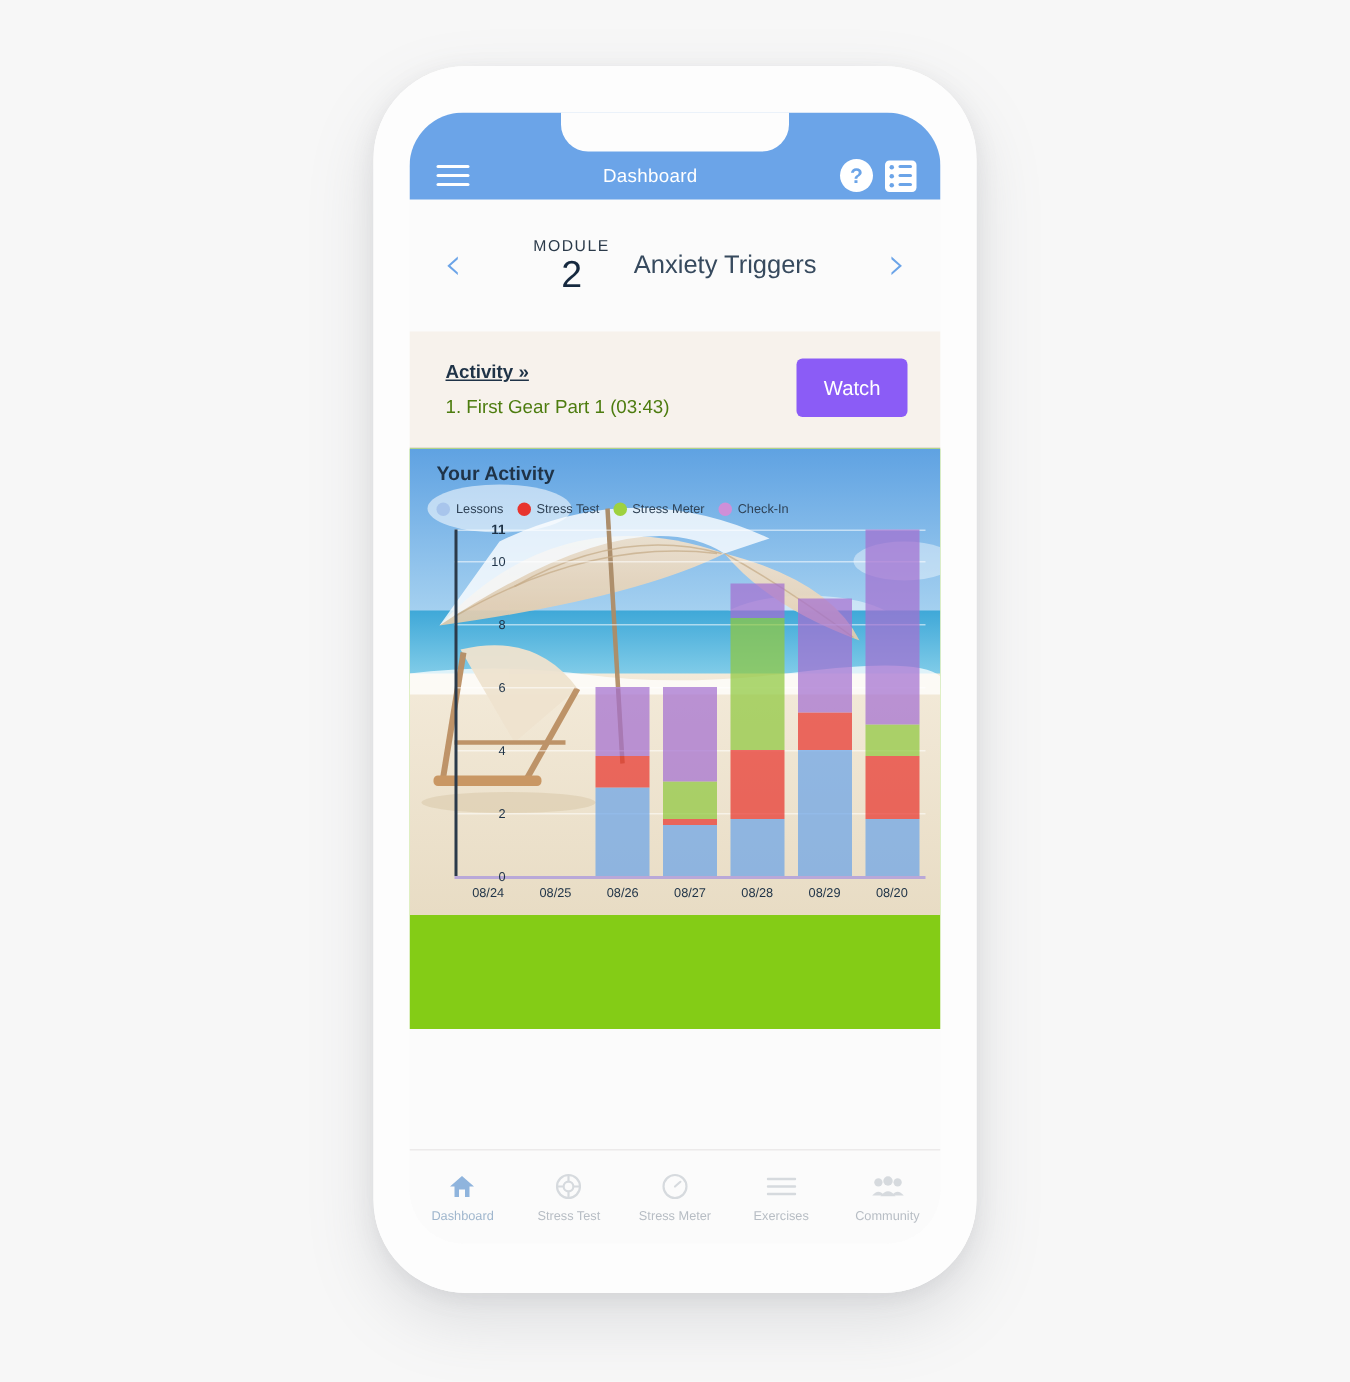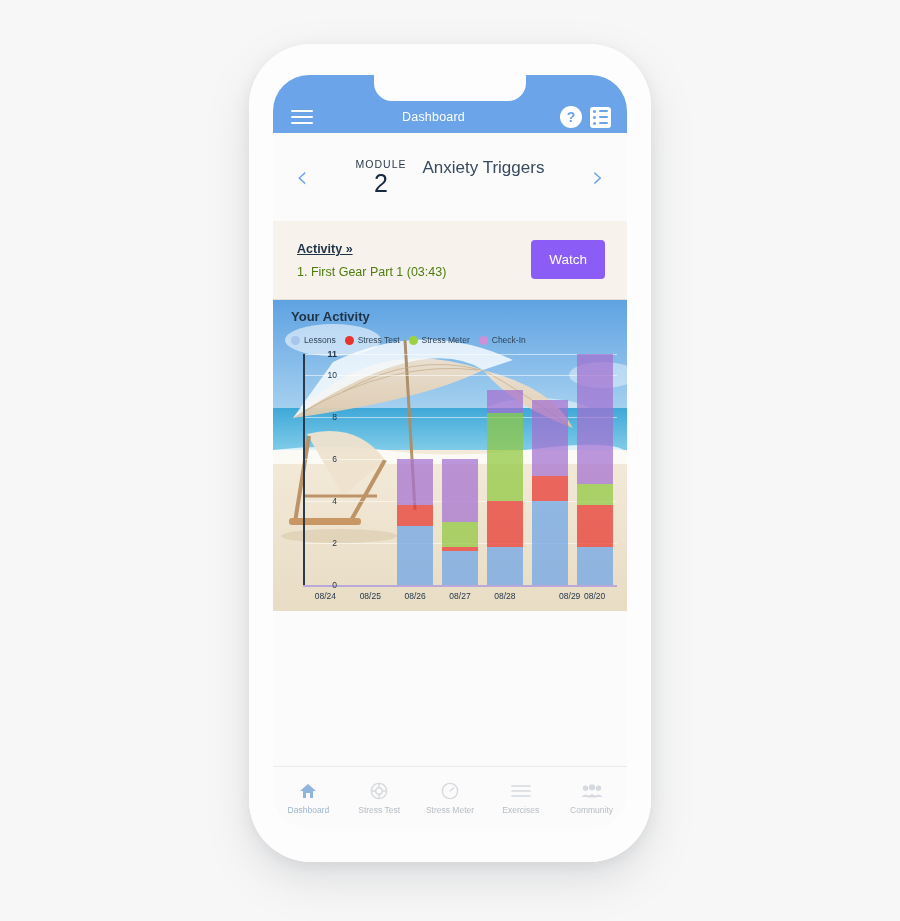--- a/index.html
+++ b/index.html
@@ -65,21 +65,21 @@
   
   .module-bar{
     height:88px;background:#fbfbfb;display:flex;align-items:center;
     padding:0 16px;box-sizing:border-box;
   }
   .chev{
     width:26px;flex:0 0 26px;color:#6ba4e8;font-size:30px;line-height:1;
     cursor:pointer;text-align:center;font-family:"DejaVu Sans",sans-serif;
     font-weight:300;
   }
-  .module-mid{flex:1;display:flex;justify-content:center;gap:16px;}
+  .module-mid{flex:1;display:flex;align-items:center;justify-content:center;gap:16px;}
   .module-num-box{text-align:center;}
   .module-label{font-size:10.5px;color:#2b3a4a;letter-spacing:1px;}
   .module-num{font-size:25px;color:#16293f;line-height:1.05;font-weight:400;}
   .module-title{font-size:17px;color:#374a5e;}
 
   
   .card{background:#f7f2ec;}
   .goal-sec{padding:18px 24px 20px 24px;border-bottom:1px solid #e6ded4;}
   .goal-h{font-size:12.5px;font-weight:bold;color:#1f3347;margin-bottom:11px;}
   .goal-t{font-size:12.5px;color:#2c3e50;}
@@ -93,21 +93,21 @@
   }
   .lesson-item{font-size:12.5px;color:#4d7c0f;}
   .watch-btn{
     background:#8b5cf6;color:#fff;border:none;border-radius:4px;
     padding:12px 18px;font-size:13.5px;cursor:pointer;
     font-family:"Liberation Sans",sans-serif;
   }
 
   
   .activity{
-    position:relative;height:311px;background:#fde047;overflow:hidden;
+    position:relative;height:387px;background:#84cc16;overflow:hidden;
   }
   .bg-beach{position:absolute;inset:0;}
   .chart-title{
     position:absolute;left:18px;top:9px;font-size:13px;font-weight:bold;
     color:#1f3347;z-index:4;
   }
   .legend{
     position:absolute;left:18px;top:35px;display:flex;align-items:center;
     gap:9px;z-index:4;
   }
@@ -304,21 +304,21 @@
             <div class="seg" style="background: rgb(143, 199, 62); opacity: 0.72; bottom: 30%; height: 20%;"></div>
             <div class="seg" style="background: rgb(163, 111, 208); opacity: 0.72; bottom: 50%; height: 50%;"></div>
           </div>
           <div class="xlabel" style="left: 231.857px; top: 291px;">08/28</div>
           <div class="bar" style="left: 213.914px; width: 35.8857px; top: 89.7px; height: 195.3px;">
             <div class="seg" style="background: rgb(107, 164, 232); opacity: 0.72; bottom: 0%; height: 19.3548%;"></div>
             <div class="seg" style="background: rgb(232, 52, 46); opacity: 0.72; bottom: 19.3548%; height: 23.6559%;"></div>
             <div class="seg" style="background: rgb(143, 199, 62); opacity: 0.72; bottom: 43.0108%; height: 45.1613%;"></div>
             <div class="seg" style="background: rgb(163, 111, 208); opacity: 0.72; bottom: 88.172%; height: 11.828%;"></div>
           </div>
-          <div class="xlabel" style="left: 276.714px; top: 291px; margin-left: 20px;">08/29</div>
+          <div class="xlabel" style="left: 276.714px; top: 291px;">08/29</div>
           <div class="bar" style="left: 258.771px; width: 35.8857px; top: 100.2px; height: 184.8px;">
             <div class="seg" style="background: rgb(107, 164, 232); opacity: 0.72; bottom: 0%; height: 45.4545%;"></div>
             <div class="seg" style="background: rgb(232, 52, 46); opacity: 0.72; bottom: 45.4545%; height: 13.6364%;"></div>
             <div class="seg" style="background: rgb(163, 111, 208); opacity: 0.72; bottom: 59.0909%; height: 40.9091%;"></div>
           </div>
           <div class="xlabel" style="left: 321.571px; top: 291px;">08/20</div>
           <div class="bar" style="left: 303.629px; width: 35.8857px; top: 54px; height: 231px;">
             <div class="seg" style="background: rgb(107, 164, 232); opacity: 0.72; bottom: 0%; height: 16.3636%;"></div>
             <div class="seg" style="background: rgb(232, 52, 46); opacity: 0.72; bottom: 16.3636%; height: 18.1818%;"></div>
             <div class="seg" style="background: rgb(143, 199, 62); opacity: 0.72; bottom: 34.5455%; height: 9.09091%;"></div>

